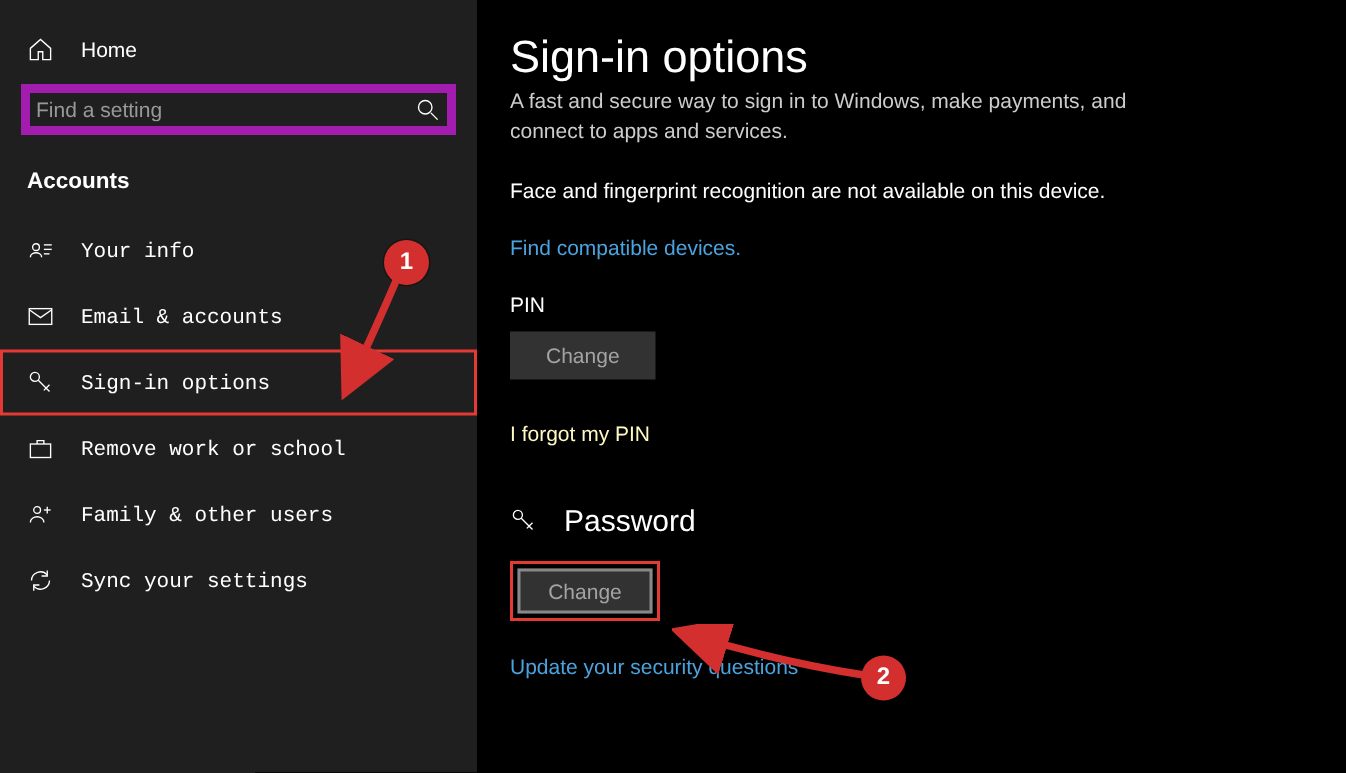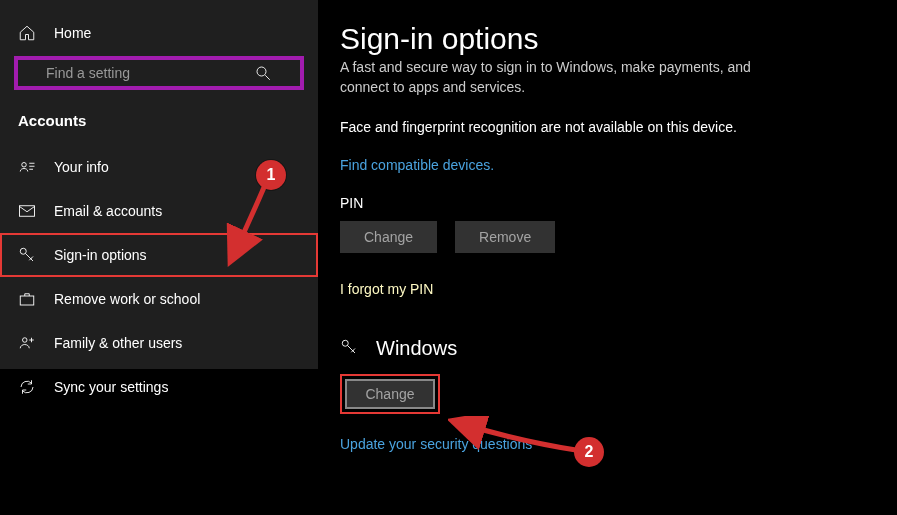--- a/index.html
+++ b/index.html
@@ -11,61 +11,62 @@
     color: #fff;
     overflow: hidden;
     position: relative;
     font-size: 14px;
   }
   .sidebar {
     position: absolute;
     left: 0;
     top: 0;
     width: 318px;
-    height: 369px;
+    height: 515px;
     background: #1f1f1f;
     padding-top: 18px;
   }
   .home-row {
     display: flex;
     align-items: center;
     padding: 6px 18px 14px 18px;
     gap: 18px;
   }
   .home-row .lbl { font-size: 14px; }
   .search-wrap {
     margin: 0 14px 18px 14px;
-    border: 4px solid #a21caf;
+    border: 6px solid #a21caf;
     height: 34px;
     display: flex;
     align-items: center;
-    padding: 0 28px;
+    padding: 0 4px;
     justify-content: space-between;
     background: #1f1f1f;
   }
   .search-wrap input {
     background: transparent;
     border: none;
     outline: none;
     color: #aaa;
     font-size: 14px;
     flex: 1;
   }
   .search-wrap input::placeholder { color: #999; }
   .section-hdr {
     font-weight: 700;
     padding: 4px 18px 16px 18px;
     font-size: 15px;
   }
   .nav-item {
     display: flex;
-    align-items: center;
+    align-items: flex-end;
     gap: 18px;
     padding: 13px 18px;
     position: relative;
+    font-family: Liberation Mono, monospace;
   }
   .nav-item .lbl { font-size: 14px; }
   .nav-item.active {
     outline: 2px solid #e53935;
     outline-offset: -2px;
   }
   .icon-svg { width: 18px; height: 18px; flex-shrink: 0; }
   .icon-svg svg { width: 18px; height: 18px; stroke: #fff; fill: none; stroke-width: 1.2; }
   .content {
     position: absolute;
@@ -261,34 +262,33 @@
   <div class="desc">connect to apps and services.</div>
 
   <div class="note">Face and fingerprint recognition are not available on this device.</div>
 
   <a class="link">Find compatible devices.</a>
 
   <div class="pin-block">
     <div class="pin-label">PIN</div>
     <div class="btn-row">
       <button class="btn">Change</button>
-      <button class="btn">Remove</button>
     </div>
     <a class="link2">I forgot my PIN</a>
   </div>
 
   <div class="pw-block">
     <div class="pw-head">
       <span class="icon-svg" style="width:22px;height:22px">
         <svg viewBox="0 0 24 24">
             <circle cx="7" cy="7" r="4"></circle>
             <path d="M10 10 L20 20 M17 17 L20 14 M15 19 L18 16"></path>
           </svg>
       </span>
-      <span>Windows</span>
+      <span>Password</span>
     </div>
     <span class="change-wrap">
       <button class="btn">Change</button>
     </span>
     <div>
       <a class="link3">Update your security questions</a>
     </div>
   </div>
 </div>
 

